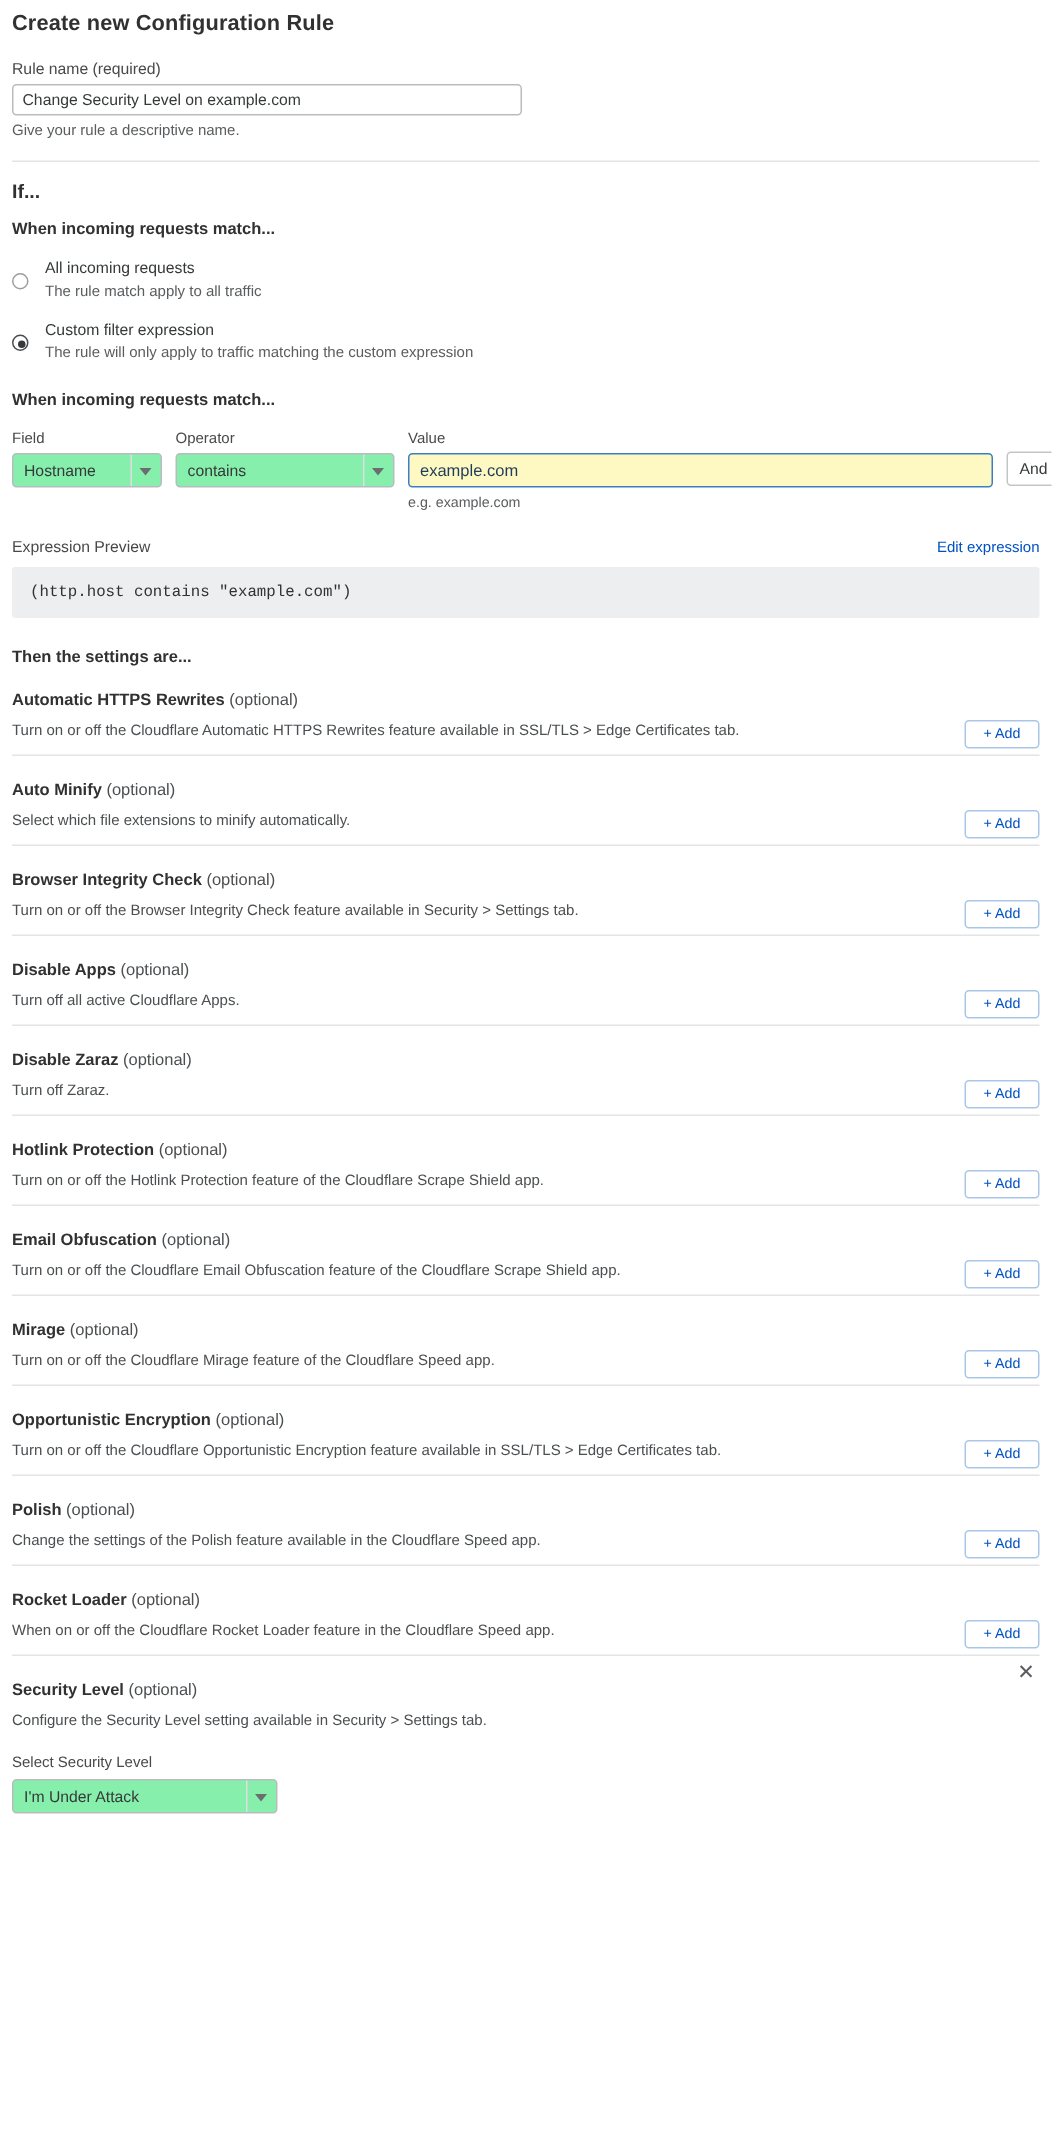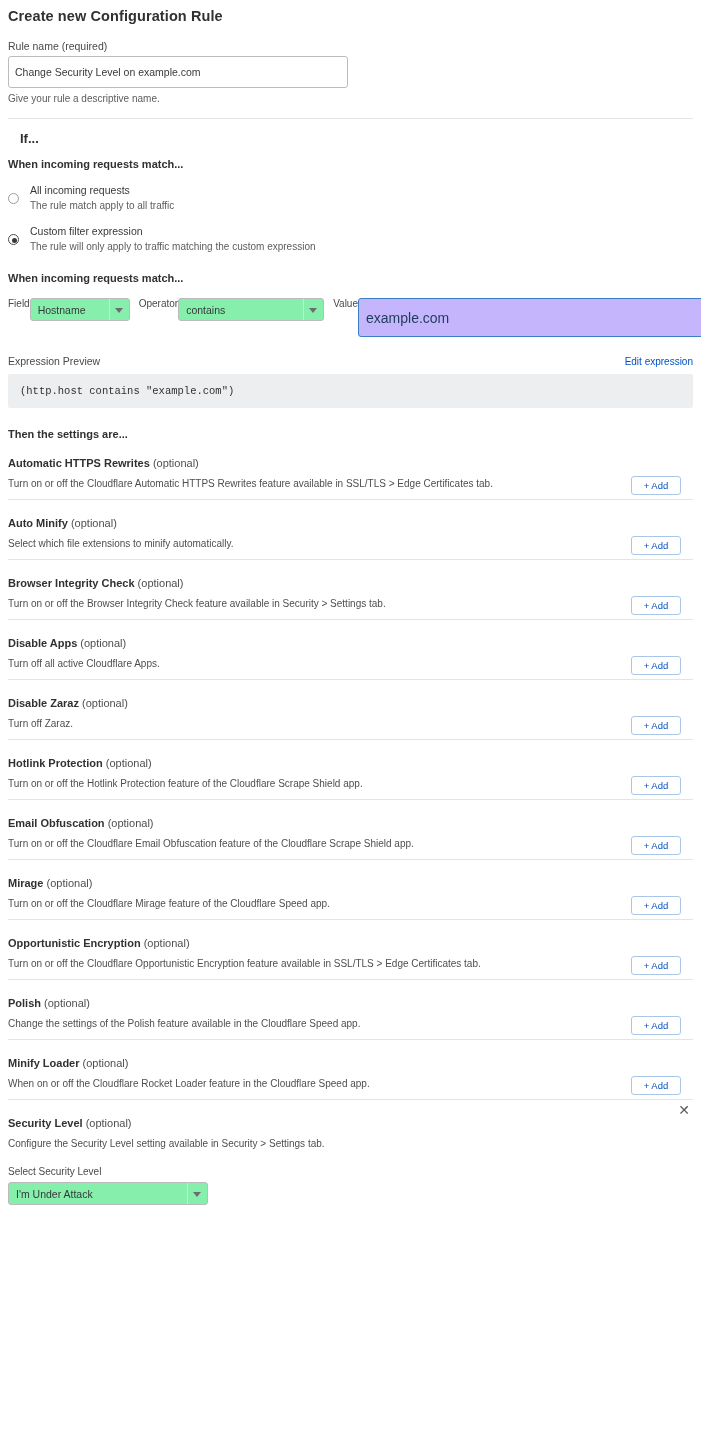--- a/index.html
+++ b/index.html
@@ -25,21 +25,21 @@
   }
 
   .field-label {
     font-size: 10.5px;
     color: #494949;
     margin-bottom: 4px;
     margin-top: 16px;
   }
   .text-input {
     width: 340px;
-    height: 32px;
+    height: 21px;
     border: 1px solid #b9bcbe;
     border-radius: 3px;
     padding: 2px 6px;
     font-size: 10.5px;
     color: #36393a;
     font-family: "Liberation Sans", sans-serif;
     background: #fff;
     outline: none;
   }
   .helper {
@@ -51,21 +51,21 @@
   .divider {
     height: 1px;
     background: #e3e4e6;
     margin: 14px 0 12px 0;
   }
 
   .section-head {
     font-size: 13px;
     font-weight: bold;
     color: #313131;
-    margin: 0 0 12px 12px;
+    margin: 0 0 12px 0;
   }
   .sub-head {
     font-size: 11px;
     font-weight: bold;
     color: #313131;
     margin: 0 0 14px 0;
   }
 
   .radio-row {
     display: flex;
@@ -100,21 +100,21 @@
     font-size: 10px;
     color: #5a5d5f;
     margin-top: 3px;
   }
 
   .expr-row {
     display: flex;
     align-items: flex-start;
     gap: 9px;
   }
-  .expr-col { display: flex; flex-direction: row; }
+  .expr-col { display: flex; flex-direction: column; }
   .col-label {
     font-size: 10px;
     color: #494949;
     margin-bottom: 4px;
   }
   .select {
     position: relative;
     height: 23px;
     border: 1px solid #b9bcbe;
     border-radius: 3px;
@@ -137,25 +137,25 @@
   .select .sep {
     position: absolute;
     right: 19px; top: 0; bottom: 0;
     width: 1px;
     background: #dcdee0;
   }
   .sel-field { width: 100px; }
   .sel-operator { width: 146px; }
   .value-input {
     width: 390px;
-    height: 39px;
+    height: 23px;
     border: 1px solid #3a7fc4;
     border-radius: 3px;
-    background: #c4b5fd;
-    font-size: 14px;
+    background: #fef9c3;
+    font-size: 11px;
     color: #1f3c5a;
     padding: 3px 7px;
     font-family: "Liberation Sans", sans-serif;
     outline: none;
   }
   .value-helper {
     font-size: 9.5px;
     color: #5a5d5f;
     margin-top: 5px;
   }
@@ -225,21 +225,21 @@
     font-weight: normal;
     color: #4c4f51;
   }
   .setting-desc {
     font-size: 10px;
     color: #4c4f51;
     margin-top: 9px;
   }
   .add-btn {
     position: absolute;
-    right: 12px;
+    right: 0;
     top: 36px;
     width: 50px;
     height: 19px;
     border: 1px solid #a9c6e8;
     border-radius: 3px;
     background: #fff;
     color: #0051c3;
     font-size: 9.5px;
     display: flex;
     align-items: center;
@@ -257,21 +257,21 @@
     font-size: 14px;
     line-height: 16px;
     text-align: center;
   }
   .sub-field-label {
     font-size: 10px;
     color: #494949;
     margin: 17px 0 5px 0;
   }
   .sel-security {
-    width: 200px;
+    width: 177px;
     height: 23px;
   }
 </style>
 </head>
 <body>
 
 <div class="page">
 
   <div class="page-title">Create new Configuration Rule</div>
 
@@ -428,21 +428,21 @@
       <div class="setting-title">
         <span>Polish</span>
         <span class="optional">(optional)</span>
       </div>
       <div class="setting-desc">Change the settings of the Polish feature available in the Cloudflare Speed app.</div>
       <div class="add-btn">+ Add</div>
     </div>
 
     <div class="setting">
       <div class="setting-title">
-        <span>Minify Loader</span>
+        <span>Rocket Loader</span>
         <span class="optional">(optional)</span>
       </div>
       <div class="setting-desc">When on or off the Cloudflare Rocket Loader feature in the Cloudflare Speed app.</div>
       <div class="add-btn">+ Add</div>
     </div>
 
     <div class="setting">
       <div class="close-x">✕</div>
       <div class="setting-title">
         <span>Security Level</span>

